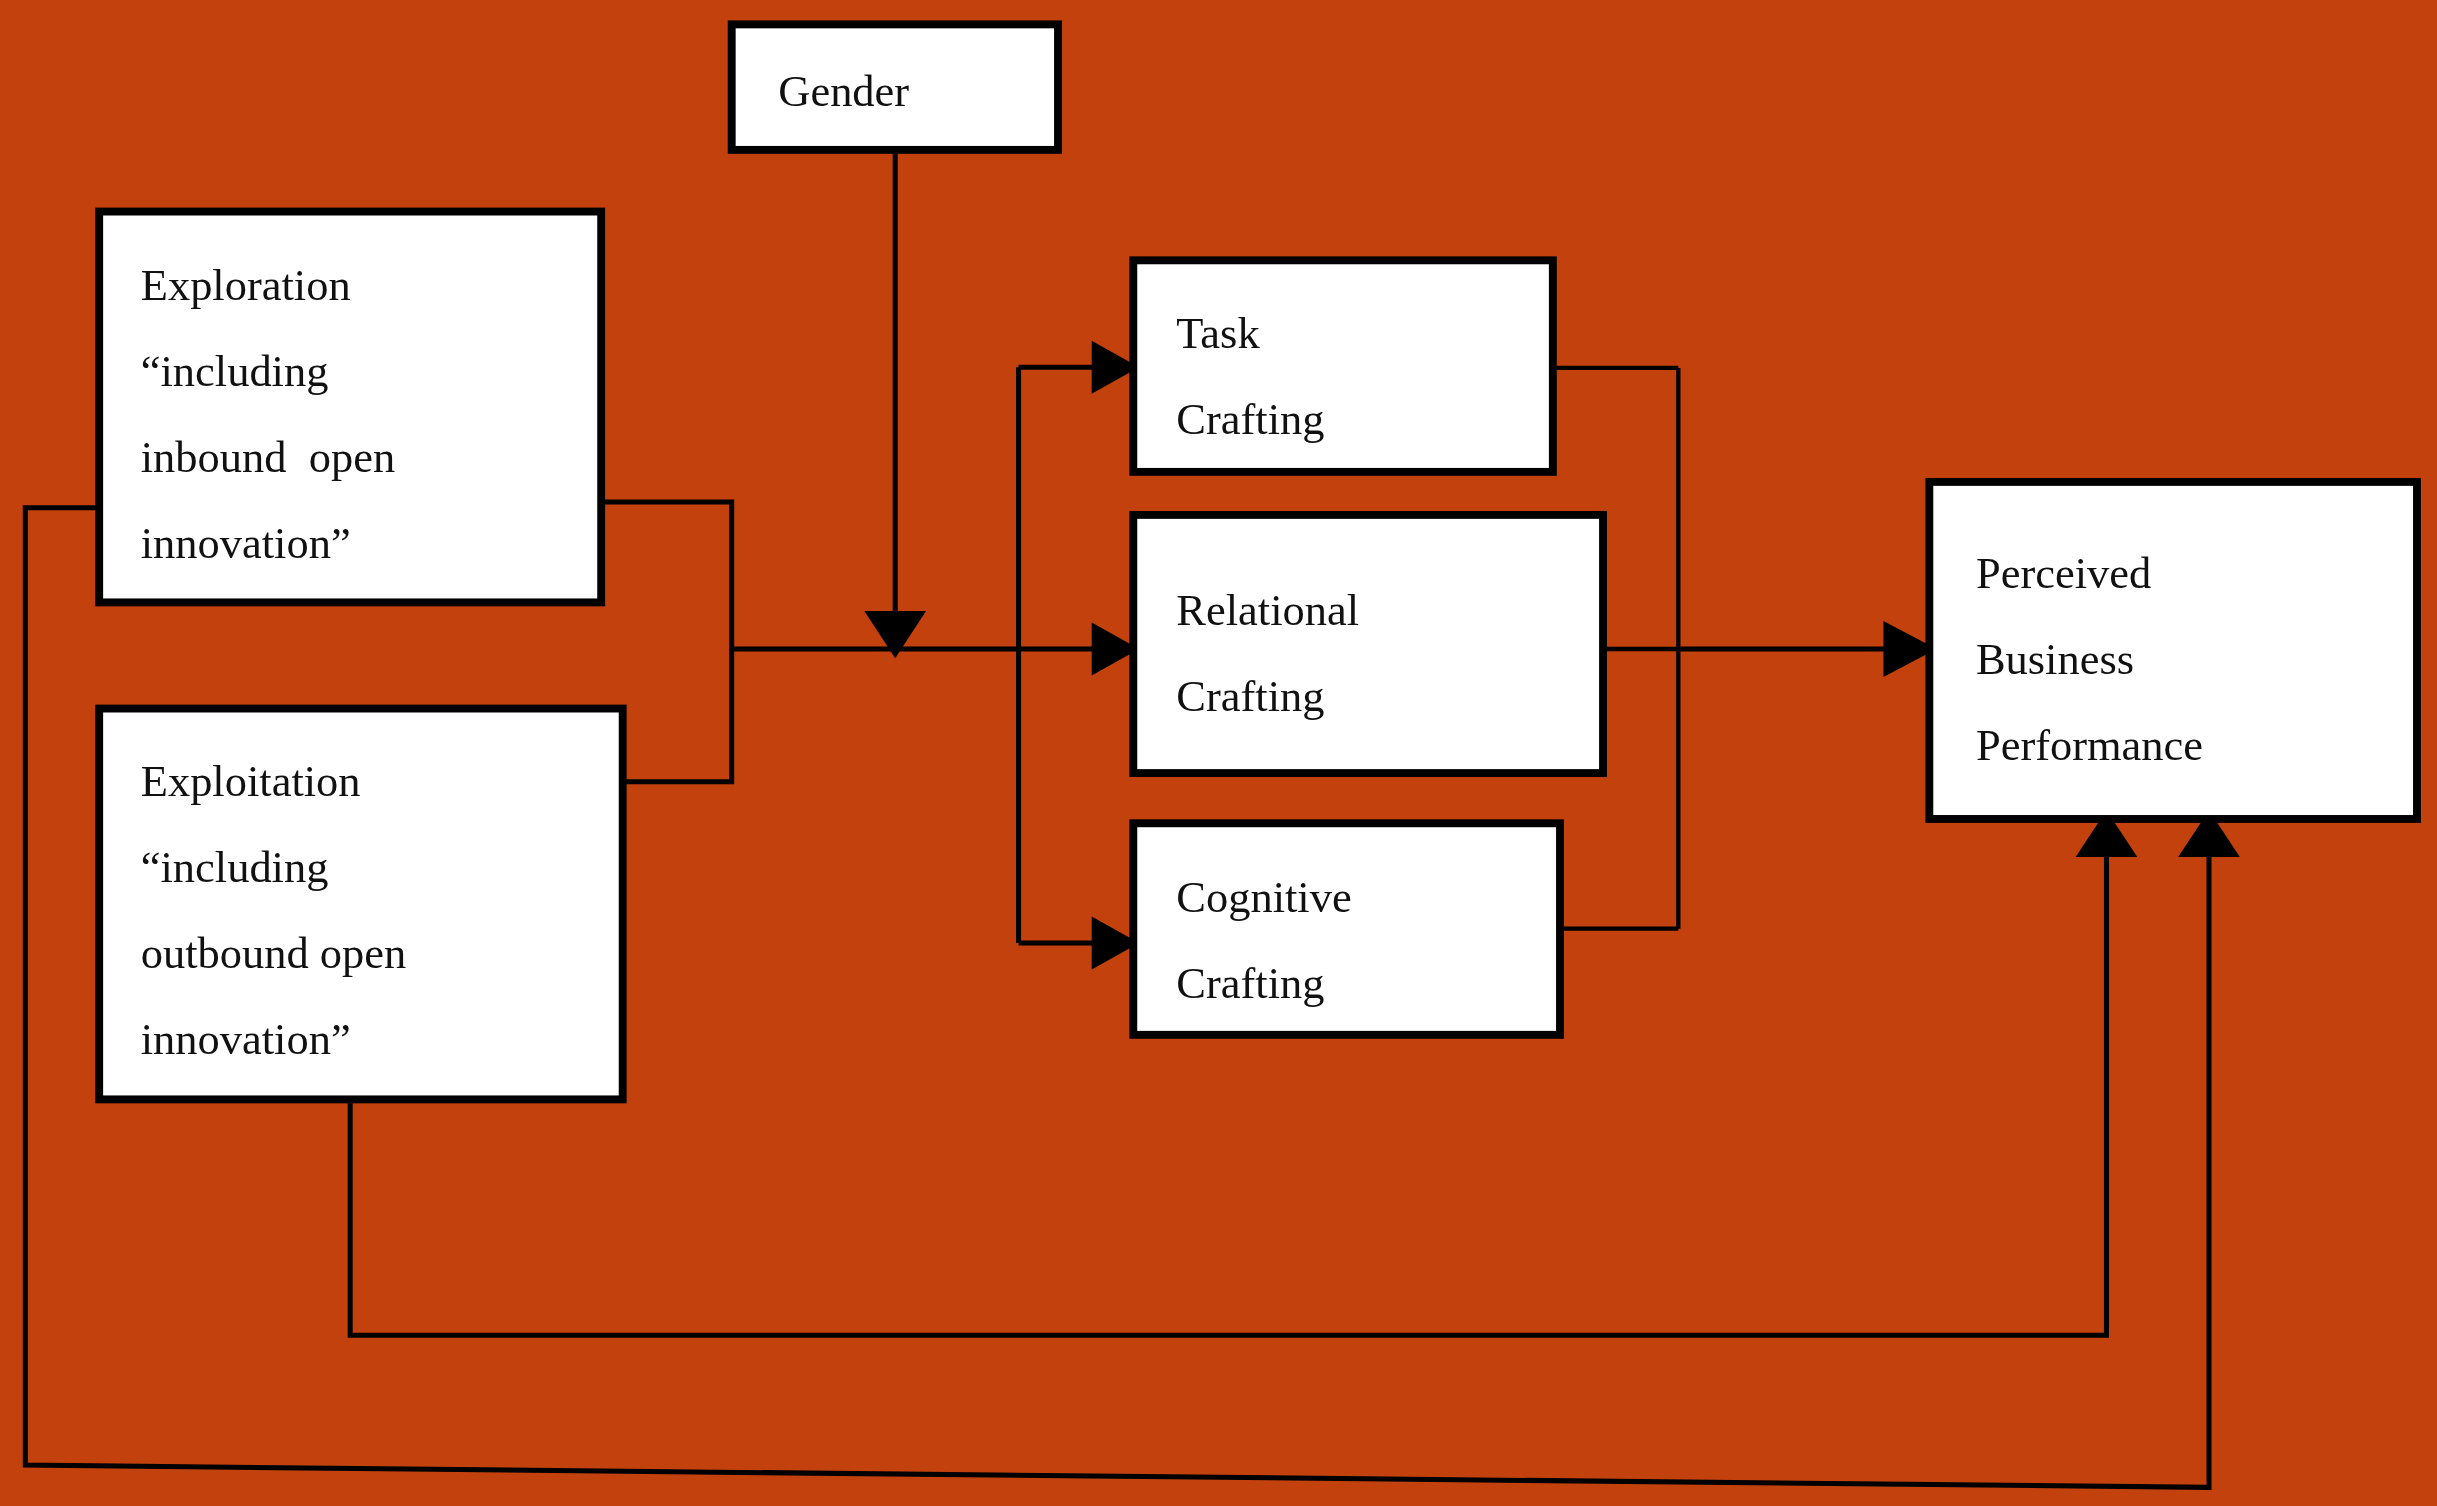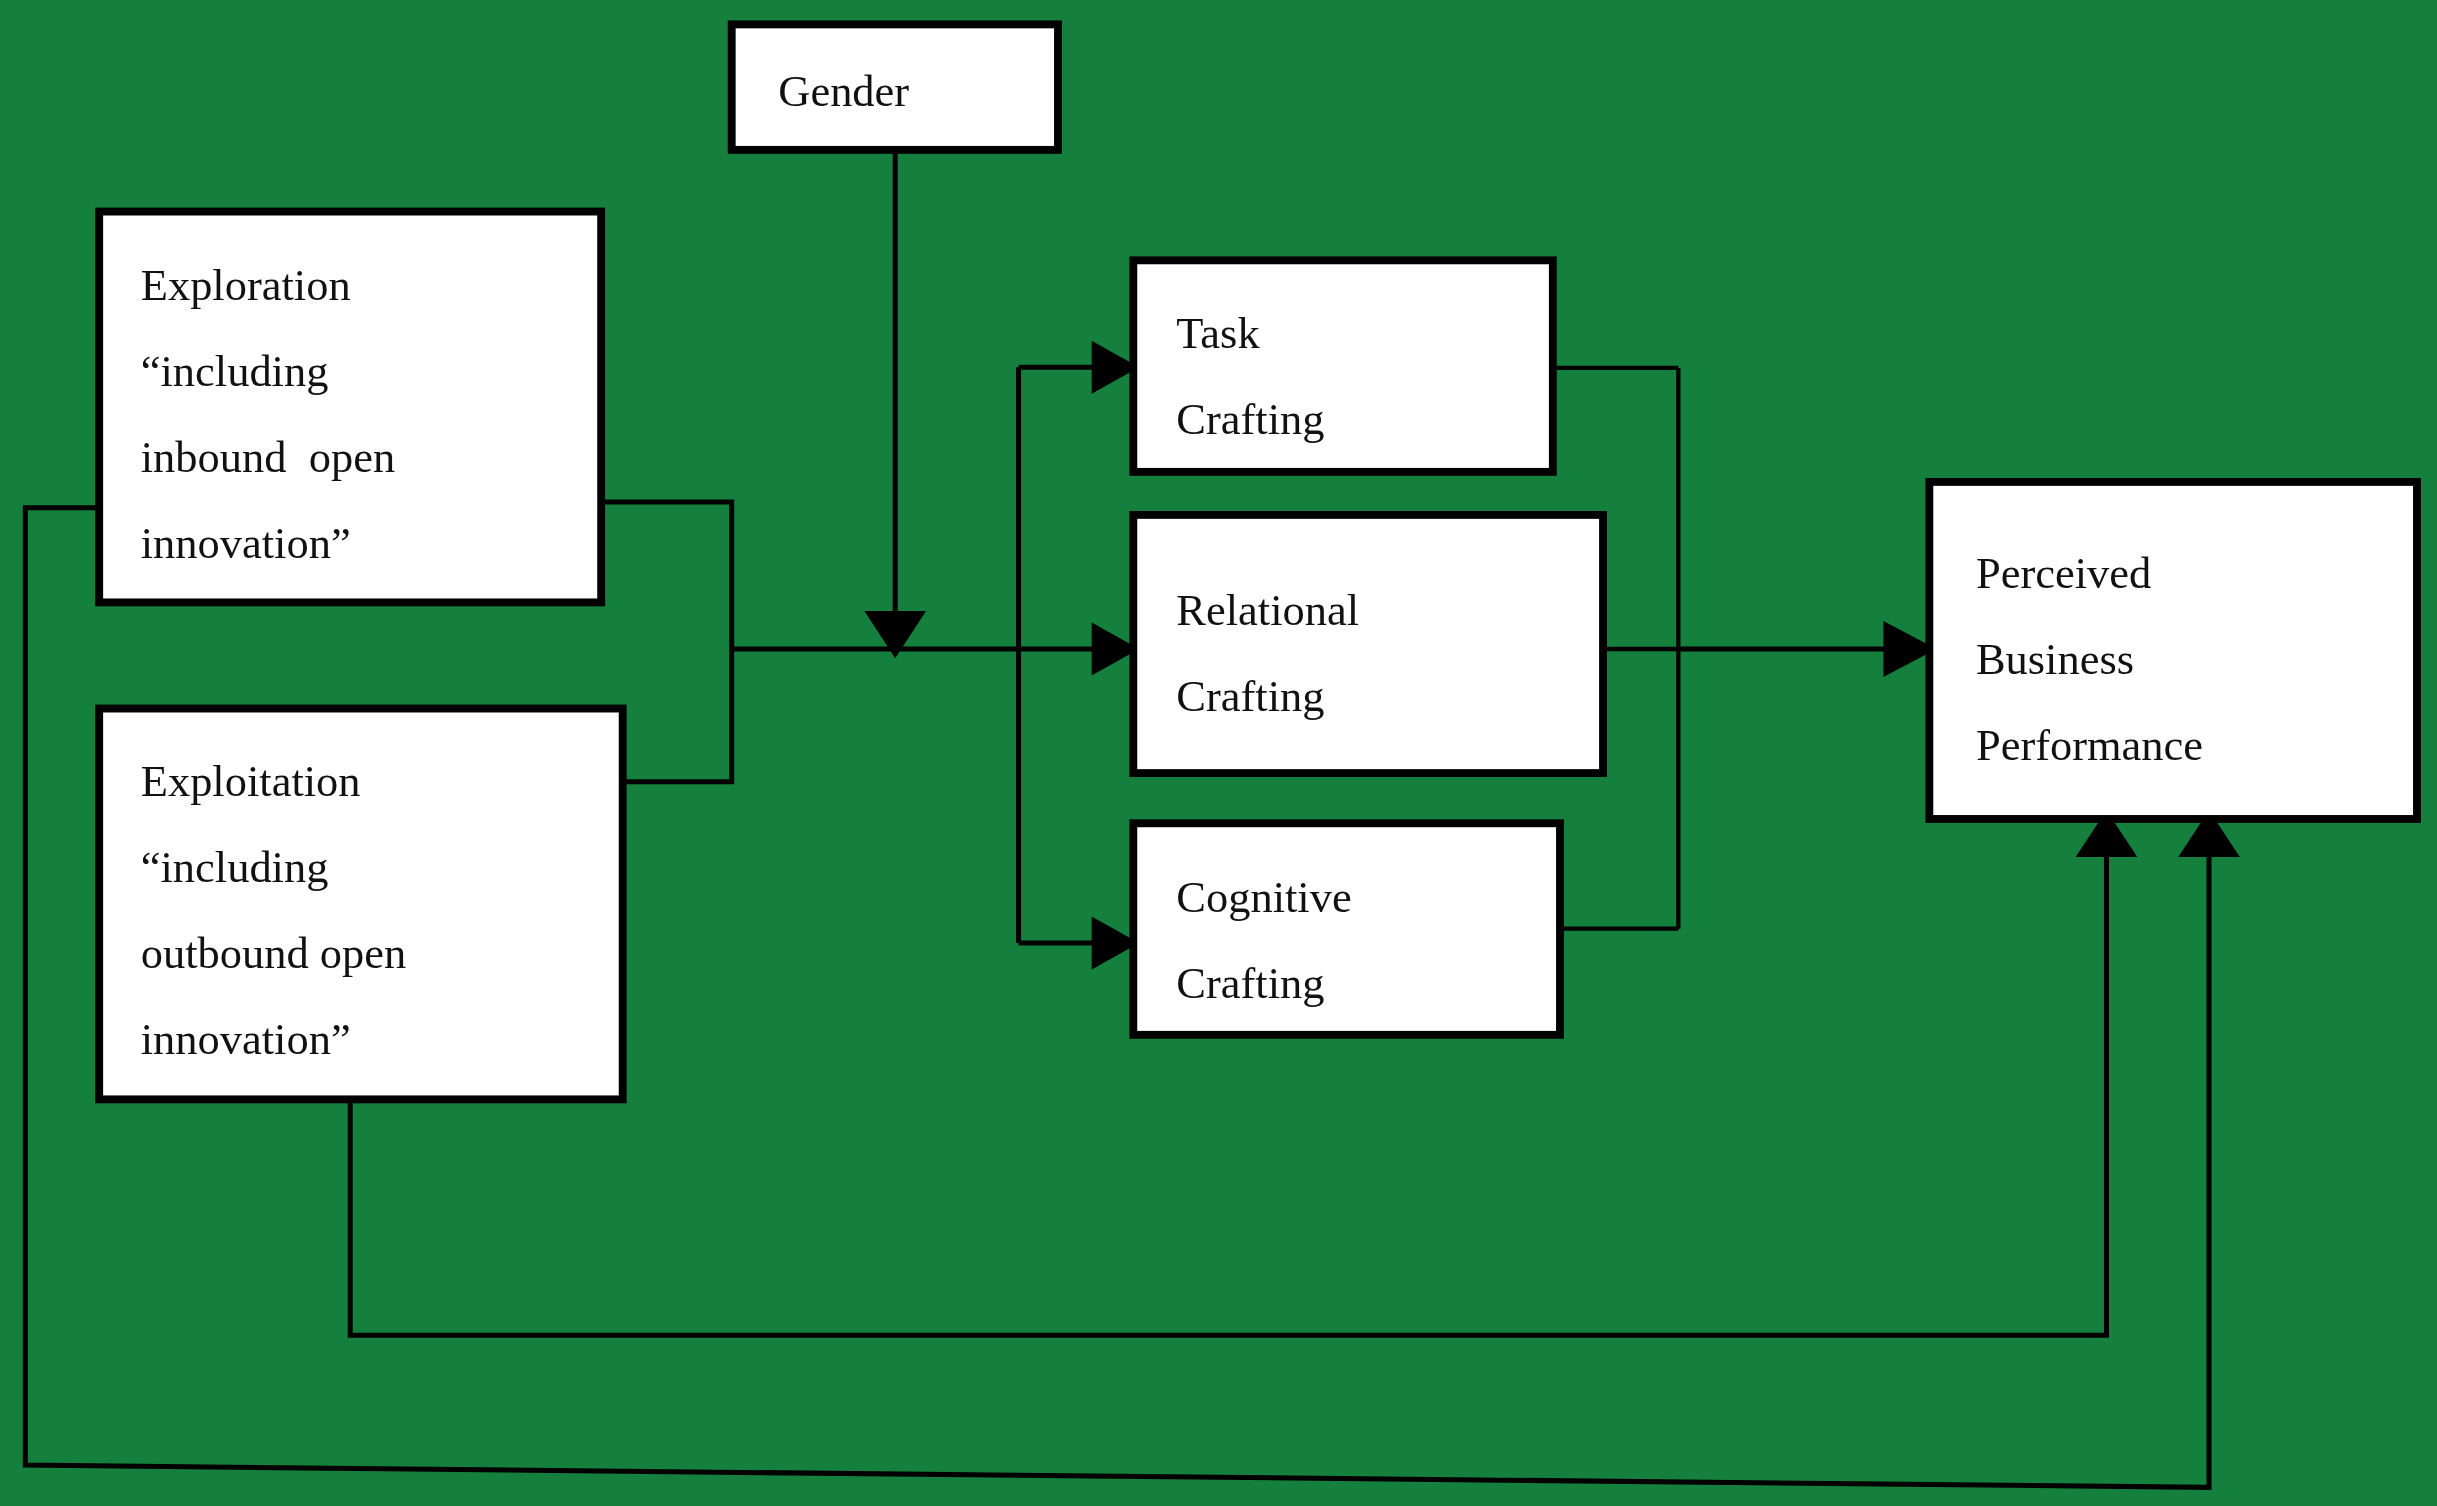--- a/index.html
+++ b/index.html
@@ -7,21 +7,21 @@
     padding: 0;
     background: #ffffff;
   }
   body {
     font-family: "Liberation Serif", "DejaVu Serif", serif;
   }
   #stage {
     position: relative;
     width: 2438px;
     height: 1506px;
-    background: #15803d;
+    background: #c2410c;
     overflow: hidden;
   }
   #diagram {
     position: absolute;
     top: 0;
     left: 0;
     width: 2438px;
     height: 1506px;
   }
   .node-box {

